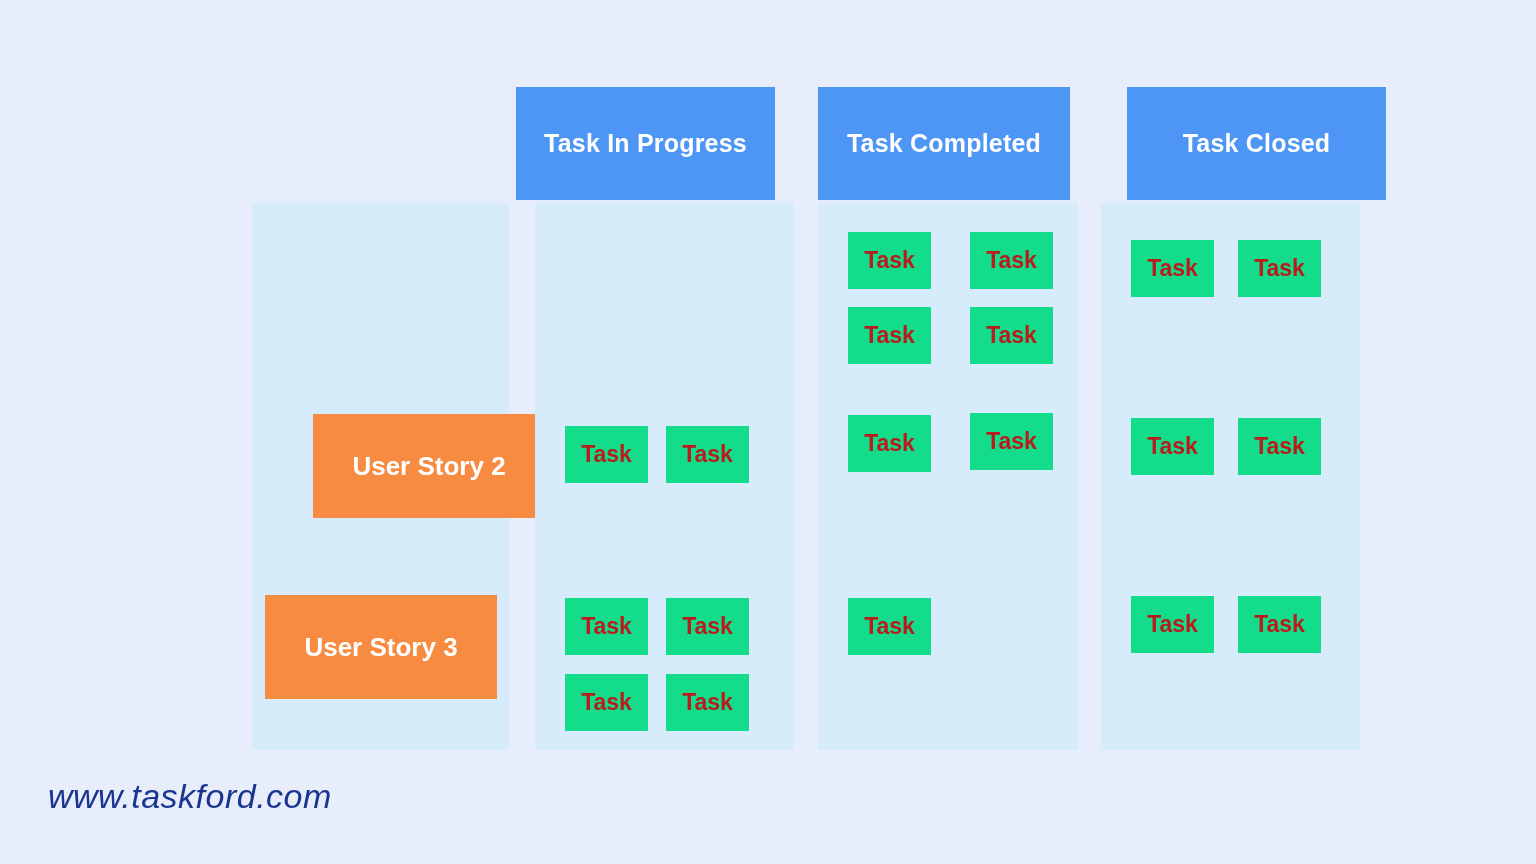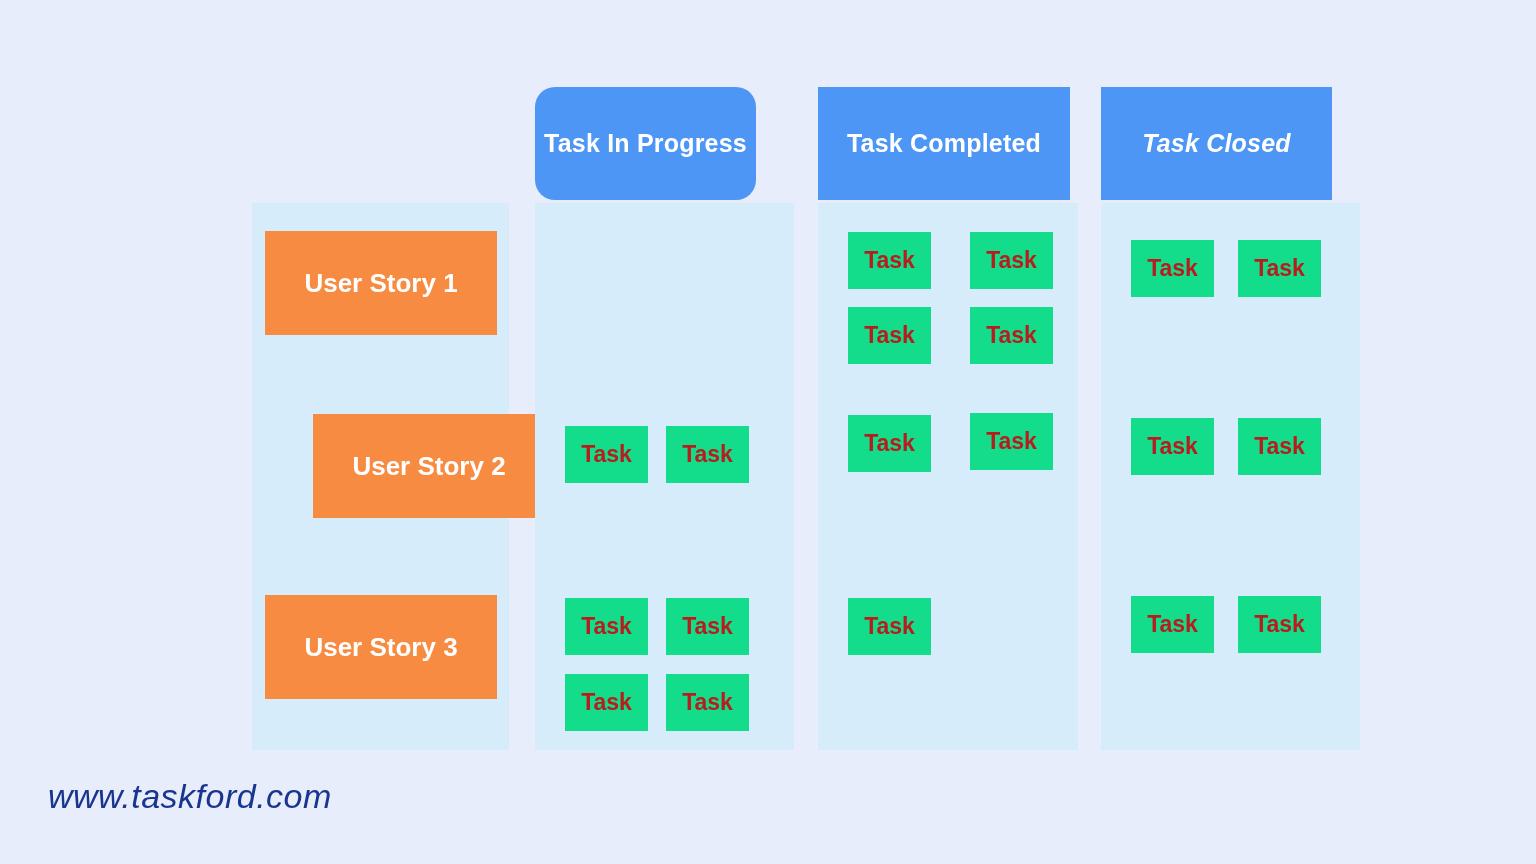--- a/index.html
+++ b/index.html
@@ -68,26 +68,25 @@
     font-size: 34px;
     color: #1A3590;
     letter-spacing: 0.5px;
   }
 </style>
 </head>
 <body>
 
 <div class="board">
 
-  <div class="col-header" style="left:535px; width:221px;border-radius:20px;">Task In Progress</div>
+  <div class="col-header" style="left:516px; width:259px;">Task In Progress</div>
   <div class="col-header" style="left:818px; width:252px;">Task Completed</div>
-  <div class="col-header" style="left:1101px; width:231px;font-style:italic;">Task Closed</div>
+  <div class="col-header" style="left:1127px; width:259px;">Task Closed</div>
 
   <div class="col-body" style="left:252px; width:257px;">
-    <div class="story-card" style="top:28px;">User Story 1</div>
     <div class="story-card" style="top:211px;margin-left:48px;">User Story 2</div>
     <div class="story-card" style="top:392px;">User Story 3</div>
   </div>
 
   <div class="col-body" style="left:535px; width:259px;">
     <div class="task-card" style="left:30px;  top:223px;">Task</div>
     <div class="task-card" style="left:131px; top:223px;">Task</div>
     <div class="task-card" style="left:30px;  top:395px;">Task</div>
     <div class="task-card" style="left:131px; top:395px;">Task</div>
     <div class="task-card" style="left:30px;  top:471px;">Task</div>

